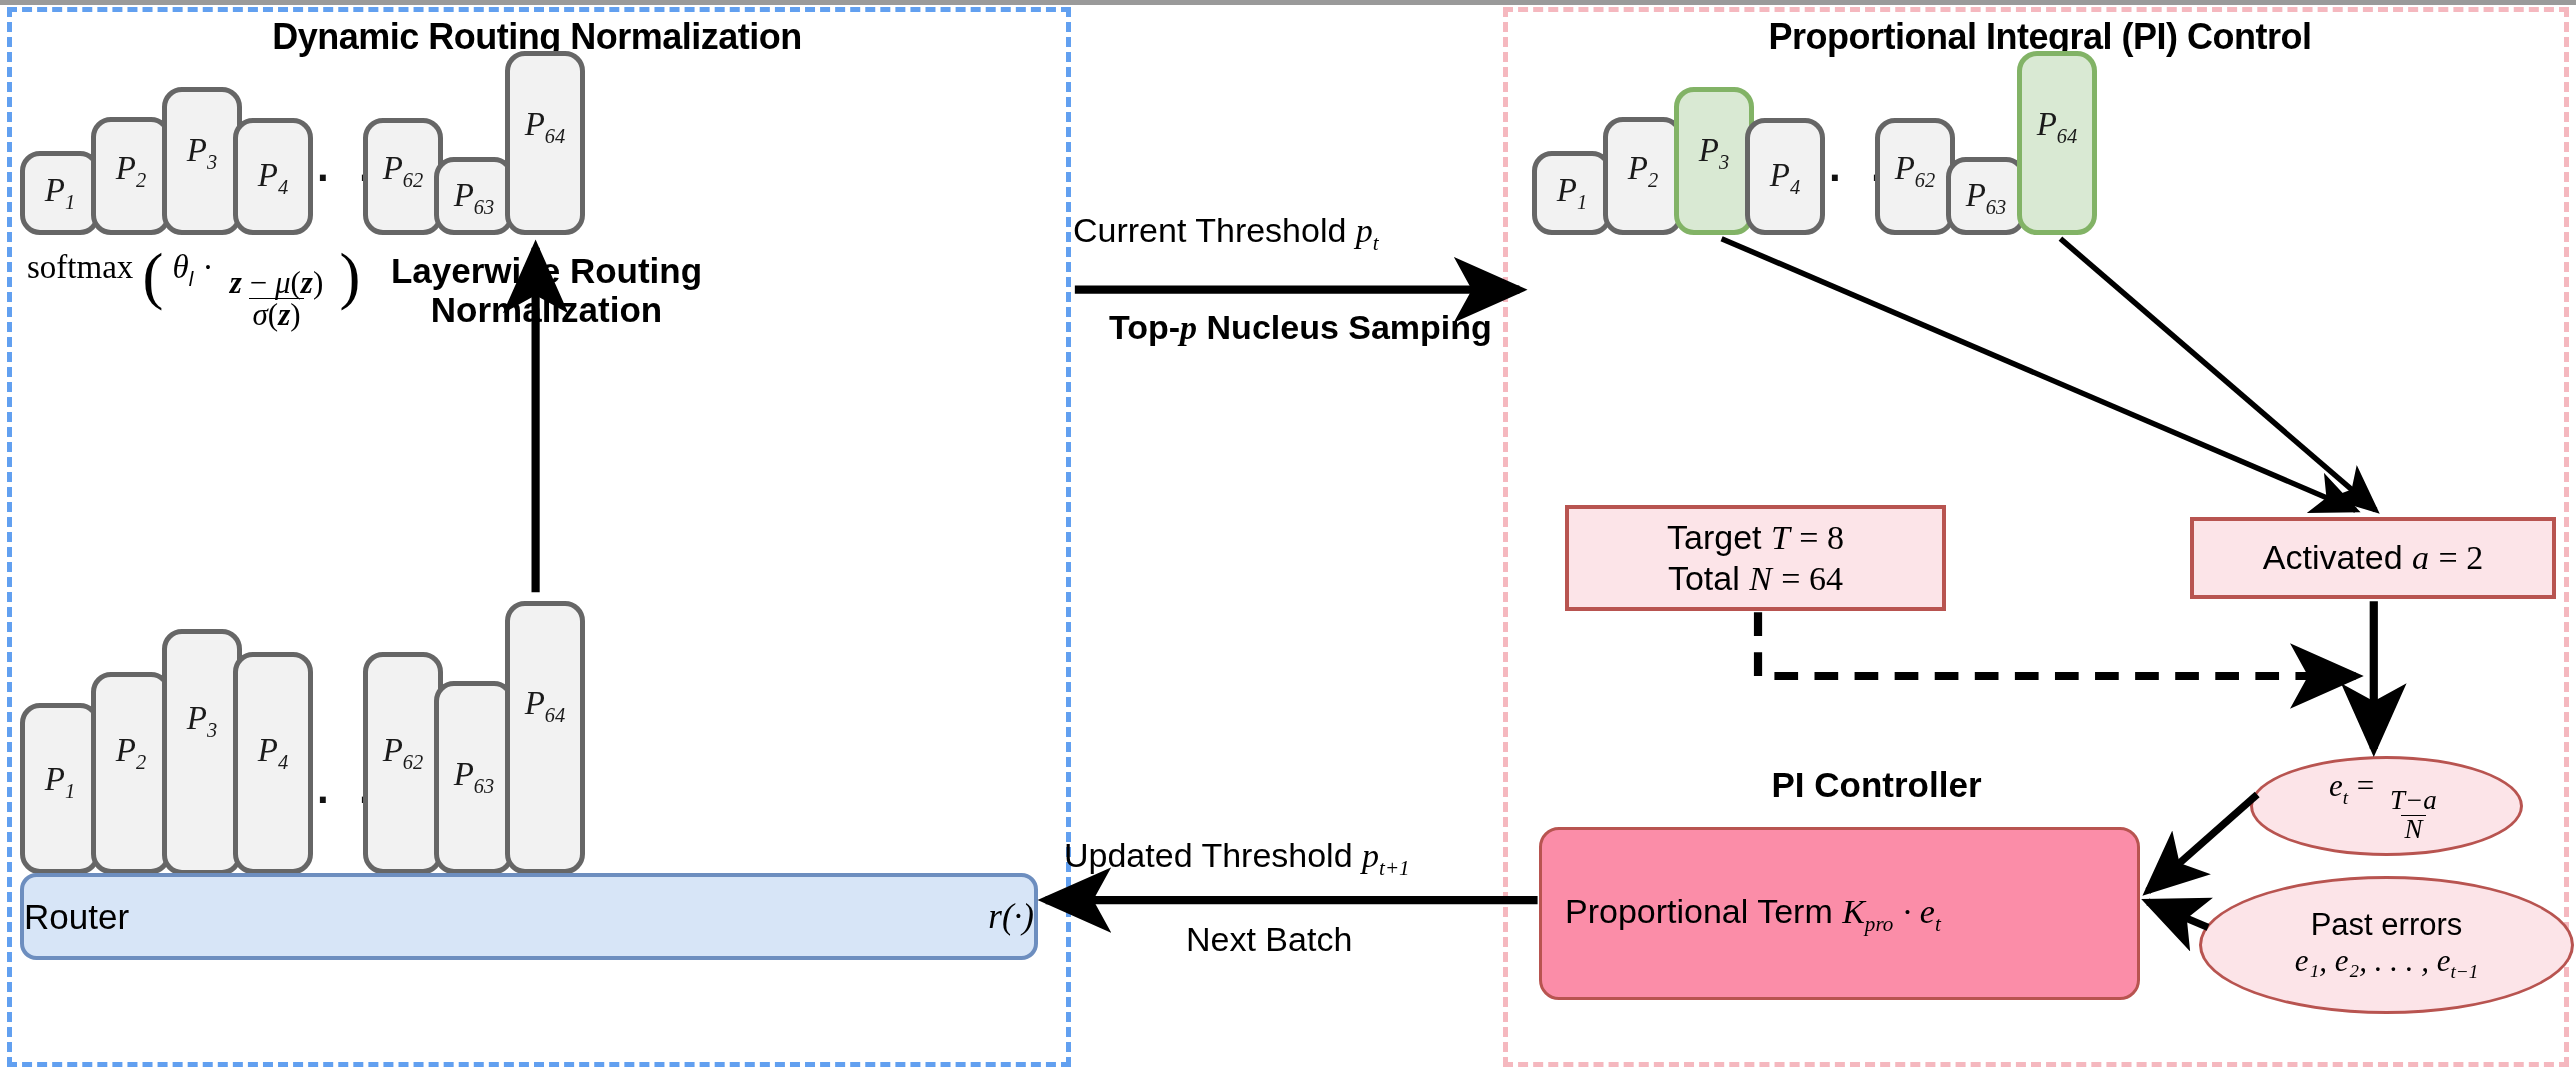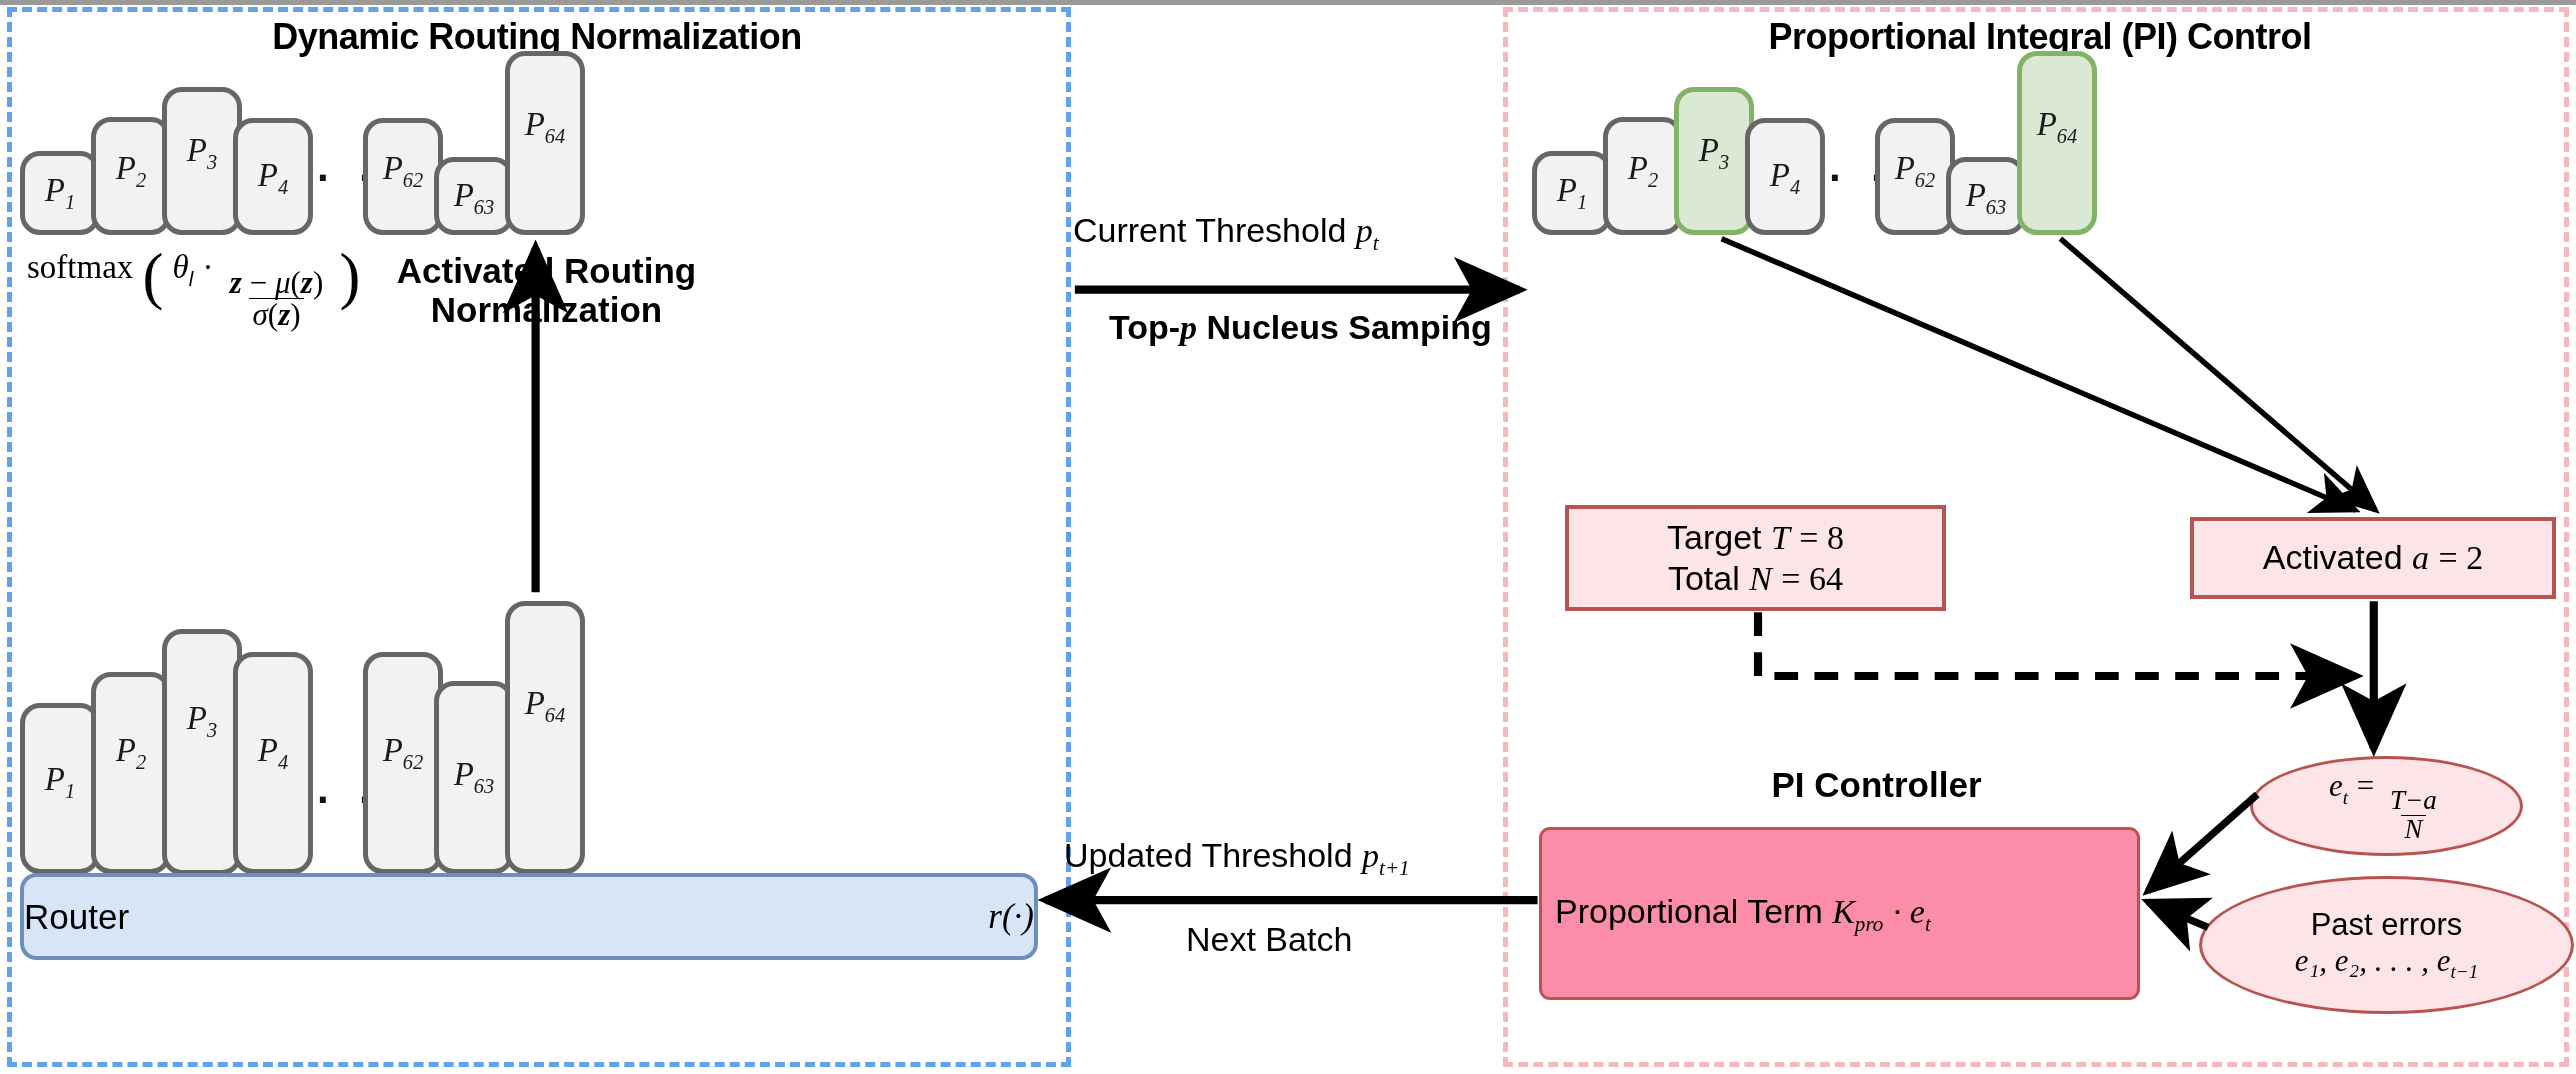--- a/index.html
+++ b/index.html
@@ -25,22 +25,22 @@
         line-height:1;color:#111;}
 
   
   .router{position:absolute;box-sizing:border-box;background:#d7e5f7;border:4.6px solid #6d8ebf;
           border-radius:16.4px;display:flex;align-items:center;justify-content:center;
           font-size:35px;}
   .pinkbox{position:absolute;box-sizing:border-box;background:#fce4e8;border:4.6px solid #b85450;
            display:flex;flex-direction:column;align-items:center;justify-content:center;
            font-size:34px;line-height:1.18;}
   .picard{position:absolute;box-sizing:border-box;background:#fb8da8;border:3.6px solid #b85450;
-          border-radius:11px;display:flex;flex-direction:column;align-items:flex-start;
-          justify-content:center;font-size:34px;line-height:1.25;padding-left:13px;gap:28px;}
+          border-radius:20px;display:flex;flex-direction:column;align-items:flex-start;
+          justify-content:center;font-size:34px;line-height:1.25;padding-left:23px;gap:28px;}
   .ellipse{position:absolute;box-sizing:border-box;background:#fce4e8;border:3.6px solid #b85450;
            border-radius:50%;display:flex;flex-direction:column;align-items:center;
            justify-content:center;font-size:31px;line-height:1.15;text-align:center;}
 
   
   .flab{position:absolute;white-space:nowrap;font-size:34px;}
   .flab.b{font-weight:bold;margin-left:36px;}
   .clab{position:absolute;white-space:nowrap;font-size:35px;font-weight:bold;text-align:center;}
 
   
@@ -95,21 +95,21 @@
   <span class="mr">softmax</span>
   <span class="paren">(</span>
   <span class="mi">θ</span><sub>l</sub> <span class="mr">·</span>
   <span class="frac" style="font-size:31px;">
     <span class="num"><span class="mi"><b>z</b></span> <span class="mr">−</span> <span class="mi">μ</span>(<span class="mi"><b>z</b></span>)</span>
     <span class="den"><span class="mi">σ</span>(<span class="mi"><b>z</b></span>)</span>
   </span>
   <span class="paren">)</span>
 </div>
 
-<div class="clab" style="left:337px;top:251px;width:419px;">Activated Routing</div>
+<div class="clab" style="left:337px;top:251px;width:419px;">Layerwise Routing</div>
 <div class="clab" style="left:337px;top:290px;width:419px;">Normalization</div>
 
 <div class="bar" style="left:20px;  top:703px; width:80px;  height:171px;">
   <span class="lbl" style="left:50%;transform:translateX(-50%);bottom:66px;"><span class="mi">P</span><sub>1</sub></span>
   </div>
 <div class="bar" style="left:91px; top:672px; width:80px;  height:202px;">
   <span class="lbl" style="left:50%;transform:translateX(-50%);bottom:95px;"><span class="mi">P</span><sub>2</sub></span>
   </div>
 <div class="bar" style="left:162px; top:629px; width:80px;  height:246px;">
   <span class="lbl" style="left:50%;transform:translateX(-50%);bottom:128px;"><span class="mi">P</span><sub>3</sub></span>

